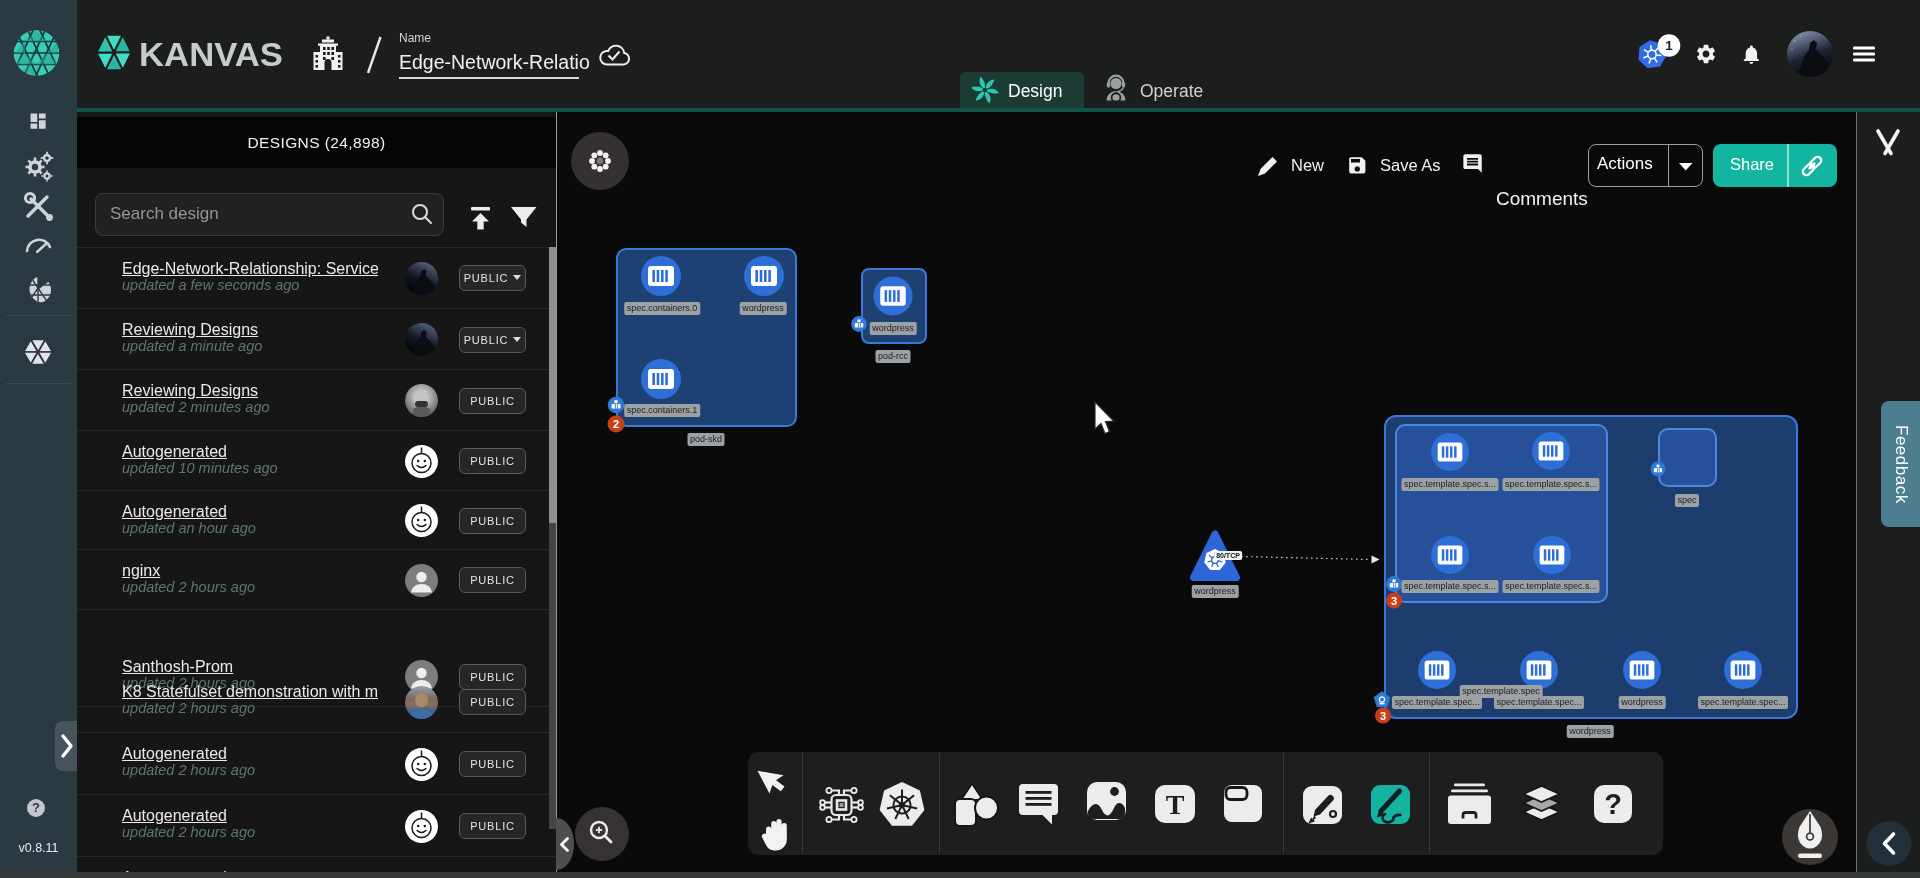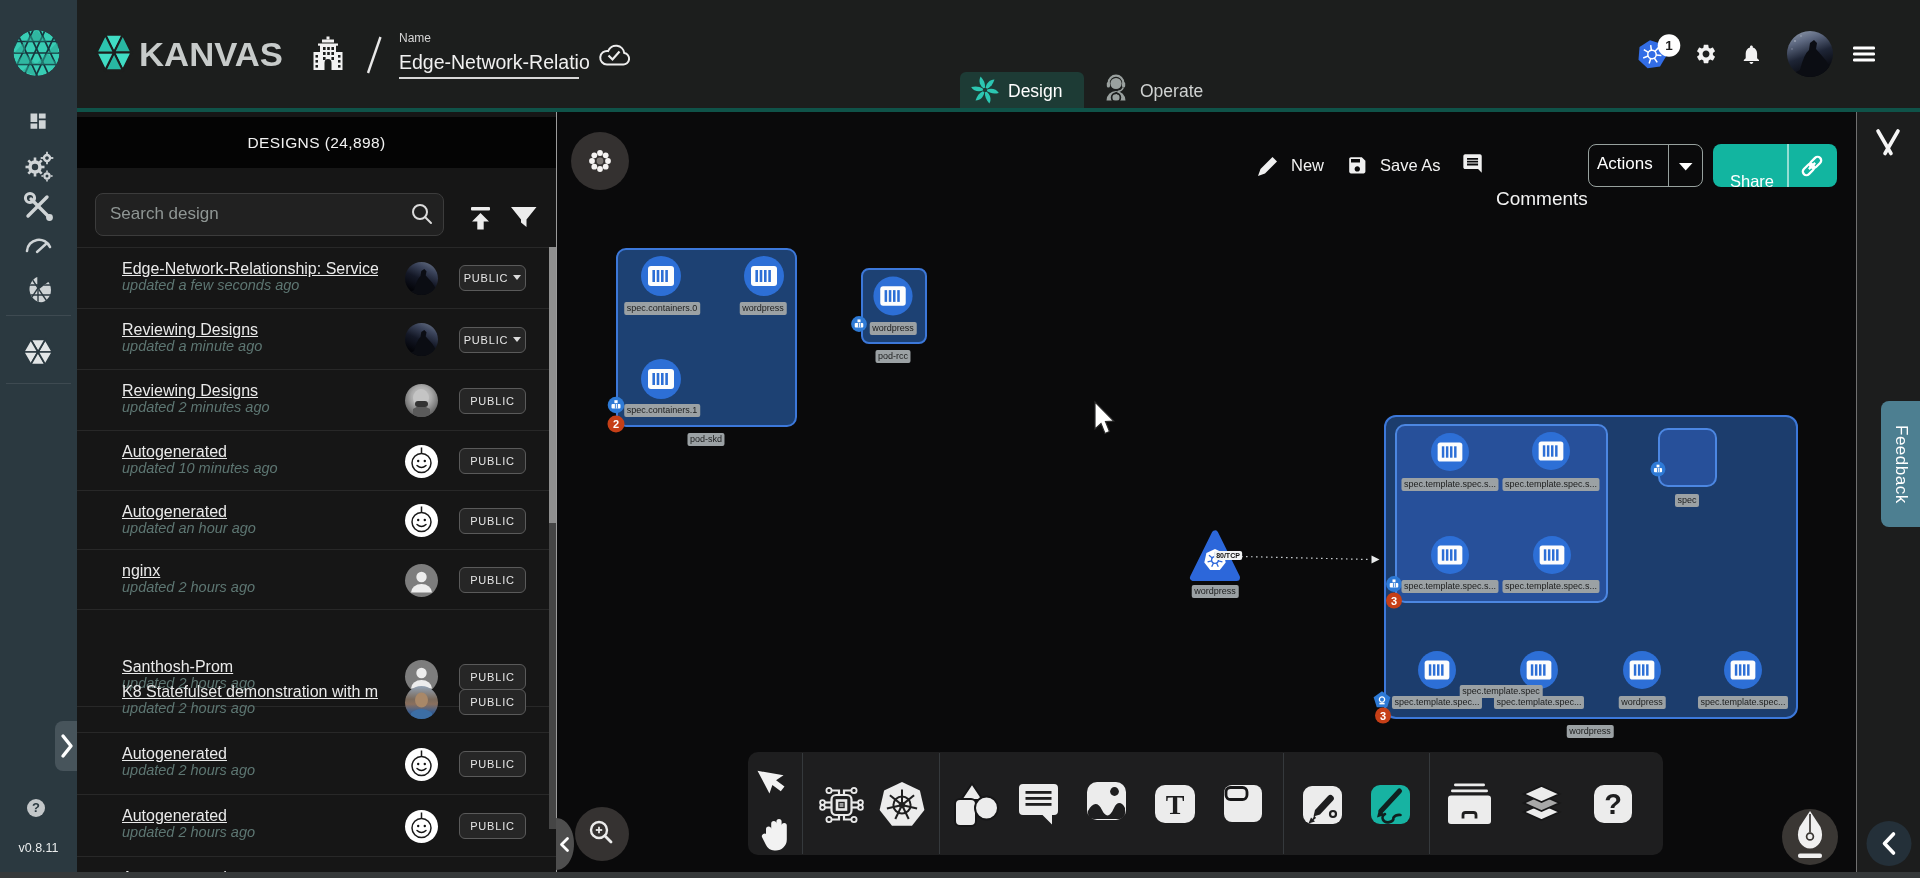--- a/index.html
+++ b/index.html
@@ -440,21 +440,21 @@
   <div class="abs" style="left:1008px;top:81px;font-size:17.5px;color:#ffffff;">Design</div>
   <div class="abs" style="left:1140px;top:81px;font-size:17.5px;color:#cfd2d1;">Operate</div>
 
   <div class="abs" style="left:1291px;top:156px;font-size:16.5px;color:#f2f2f2;">New</div>
   <div class="abs" style="left:1380px;top:156px;font-size:16.5px;color:#f2f2f2;text-align:center;">Save As</div>
   <div class="abs" style="left:1496px;top:156px;font-size:19px;color:#f2f2f2;margin-top:32px;">Comments</div>
   <div class="abs" style="left:1588px;top:144px;width:115px;height:43px;box-sizing:border-box;border:1.5px solid #97a19e;border-radius:8px;"></div>
   <div class="abs" style="left:1597px;top:154px;font-size:17px;color:#fff;">Actions</div>
   <div class="abs" style="left:1668px;top:144px;width:1px;height:43px;background:#97a19e;"></div>
   <div class="abs" style="left:1713px;top:144px;width:124px;height:43px;background:#12b5a0;border-radius:8px;"></div>
-  <div class="abs" style="left:1730px;top:155px;font-size:16.5px;color:#fff;margin-top:17px;">Share</div>
+  <div class="abs" style="left:1730px;top:155px;font-size:16.5px;color:#fff;">Share</div>
   <div class="abs" style="left:1787px;top:144px;width:1.5px;height:43px;background:rgba(255,255,255,0.55);"></div>
 
   <div class="node" style="left:616px;top:248px;width:181px;height:179px;"></div>
   <div class="node" style="left:861px;top:268px;width:66px;height:76px;border-radius:8px;"></div>
   <div class="node" style="left:1384px;top:415px;width:414px;height:304px;border-radius:12px;background:#1c3d6d;"></div>
   <div class="node" style="left:1395px;top:424px;width:213px;height:179px;background:#27509a;border-color:#4c87e2;"></div>
   <div class="node" style="left:1658px;top:428px;width:59px;height:59px;background:#27509a;border-color:#4c87e2;"></div>
 
   <svg id="canvassvg" class="abs" style="left:0;top:0;" width="1920" height="878" viewBox="0 0 1920 878">
     <defs>

